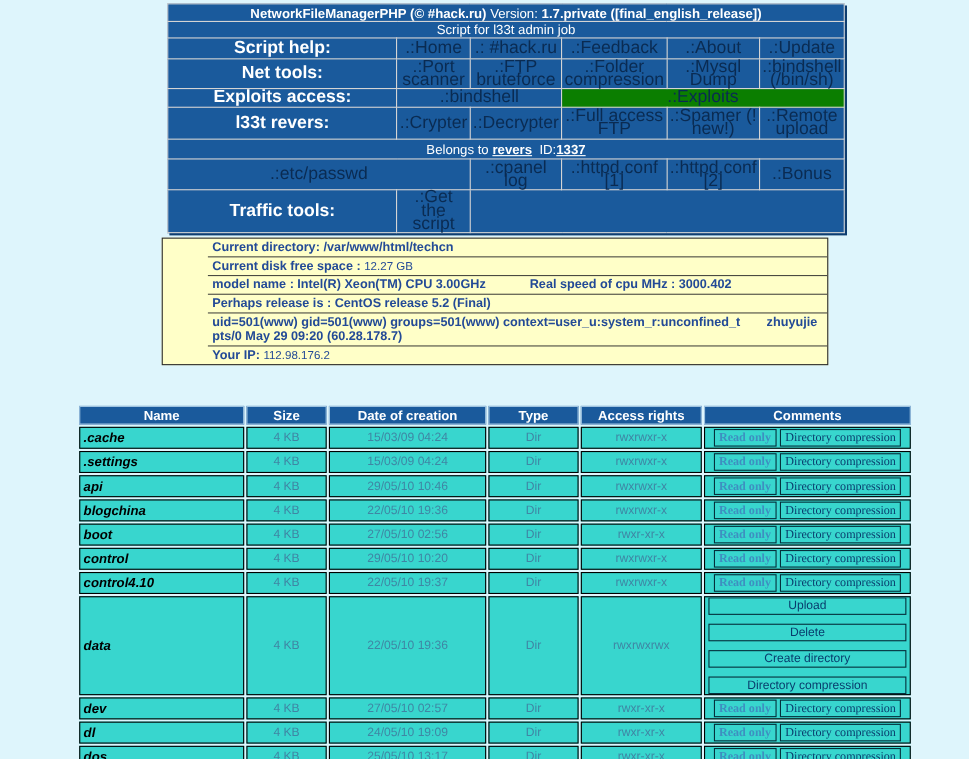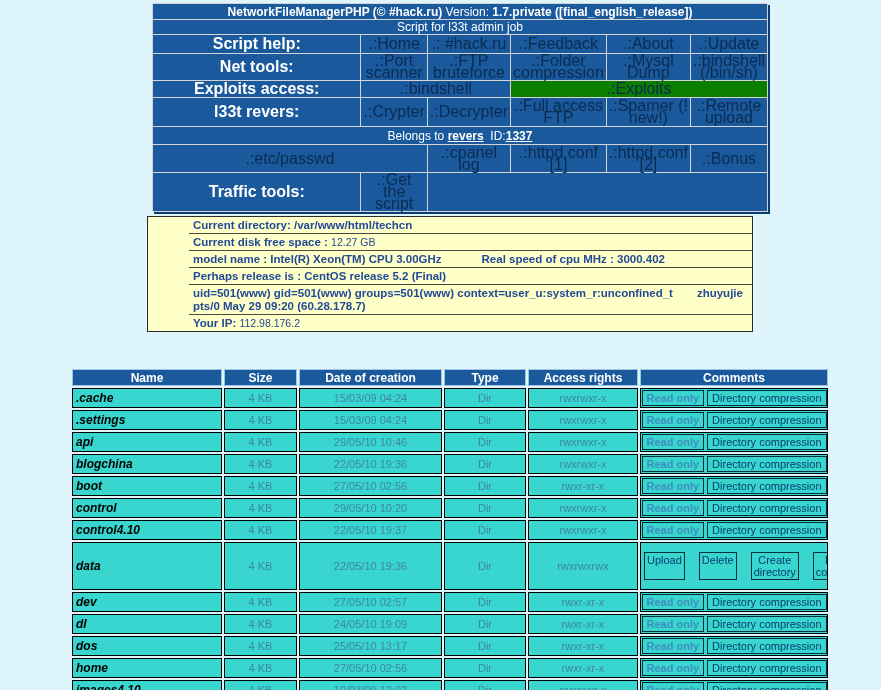--- a/index.html
+++ b/index.html
@@ -75,30 +75,30 @@
   .files td {
     background:#38d6ce; height:20px;
     font-size:11px; color:#3f86a4; text-align:center;
     padding:0 3px;
   }
   .files td.name {
     text-align:left; color:#000000;
     font-weight:bold; font-style:italic; font-size:12px;
     cursor:pointer;
   }
-  .btn-row { display:flex; gap:3px; justify-content:center; align-items:center; }
+  .btn-row { display:flex; gap:3px; justify-content:center; align-items:center;font-family:Liberation Serif, serif; }
   .cbtn {
     display:inline-block; background:#38d6ce;
     border:1px solid #04303c;
     font-size:11px; line-height:12px; padding:1px 4px;
     color:#093d6d; white-space:nowrap; cursor:pointer;
   }
   .cbtn.ro { color:#3e8fc0; font-weight:bold; }
   .btn-grid {
-    display:grid; grid-template-columns:1fr 1fr 1fr 1fr; gap:14px;
+    display:grid; grid-template-columns:1fr; gap:8px;
   }
   .btn-grid .cbtn { white-space:normal; text-align:center; padding:1px 2px; }
   .files td.tall { height:48px; }
 </style>
 </head>
 <body>
 
 <table class="banner">
   <colgroup>
     <col style="width:305px">

